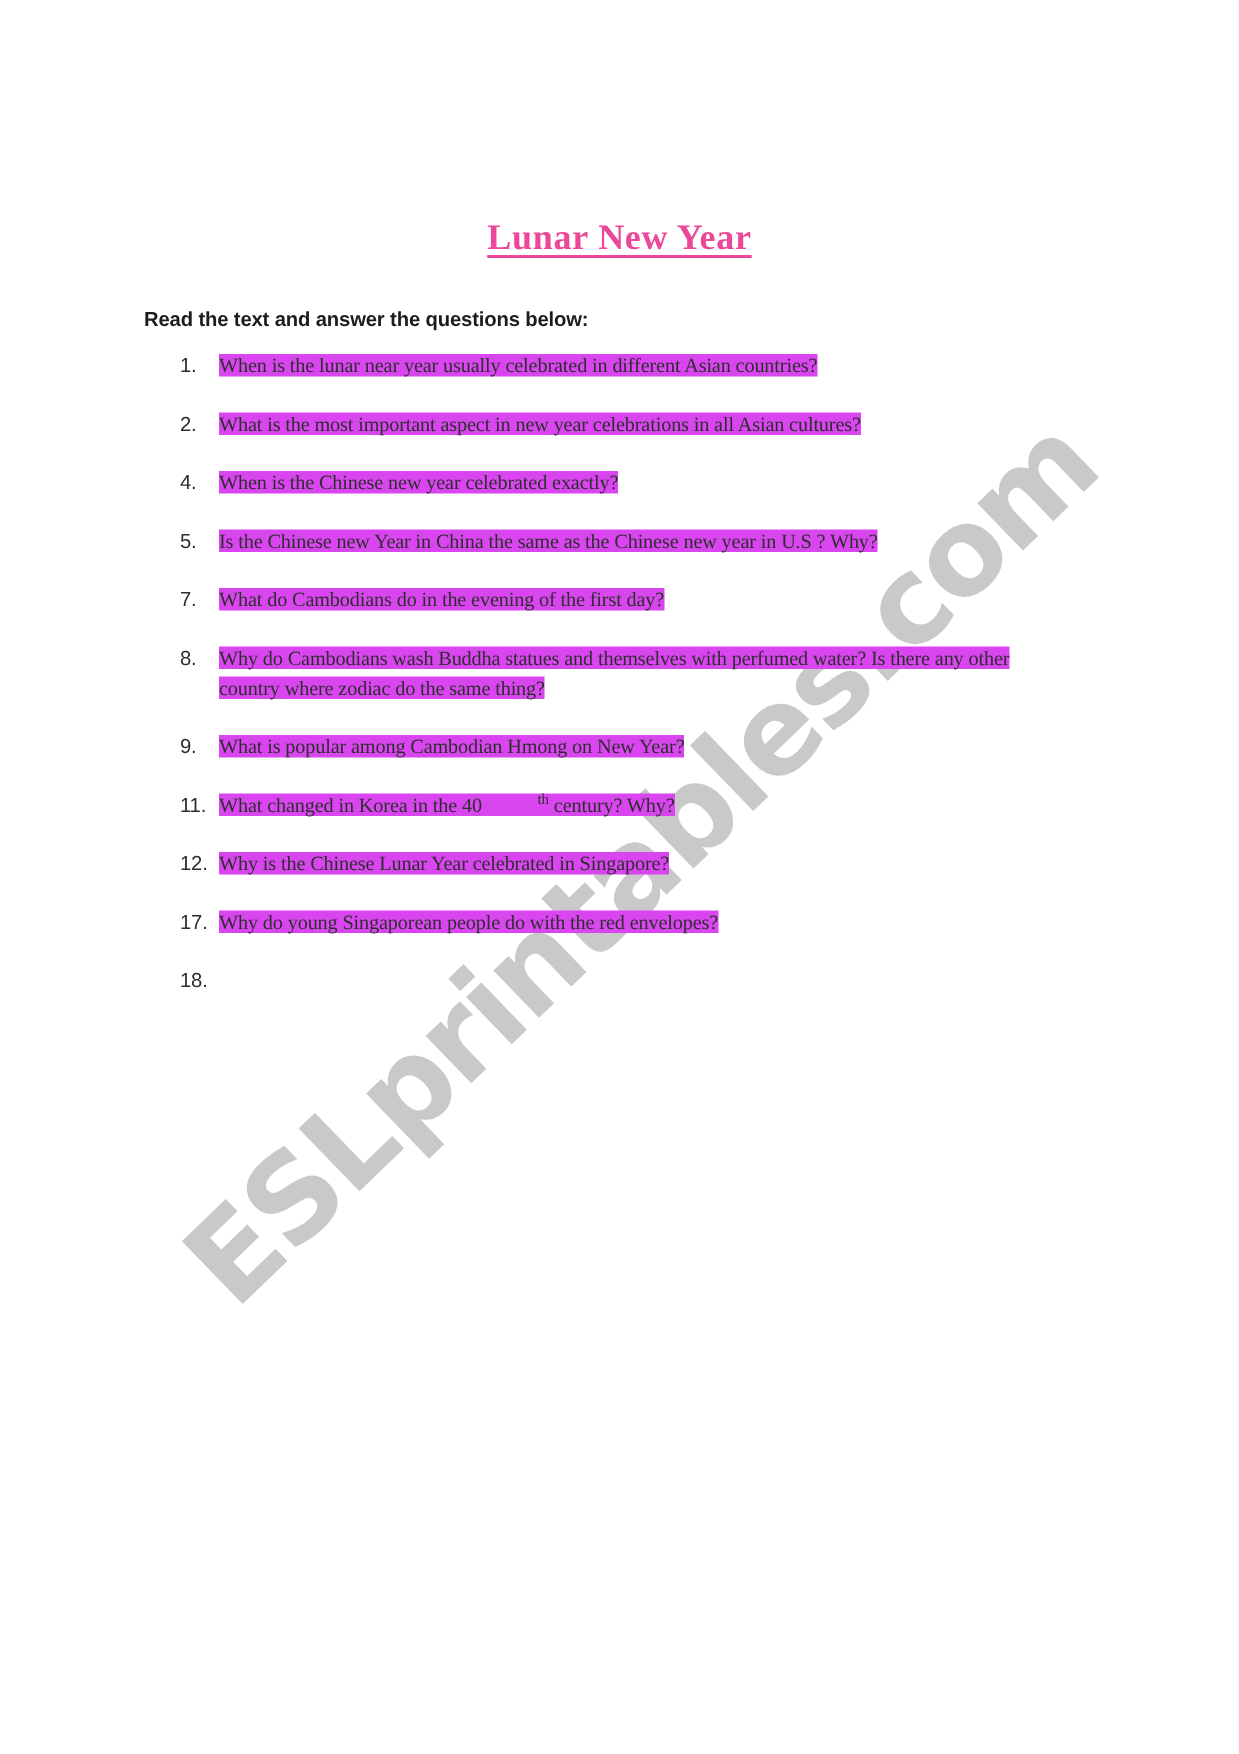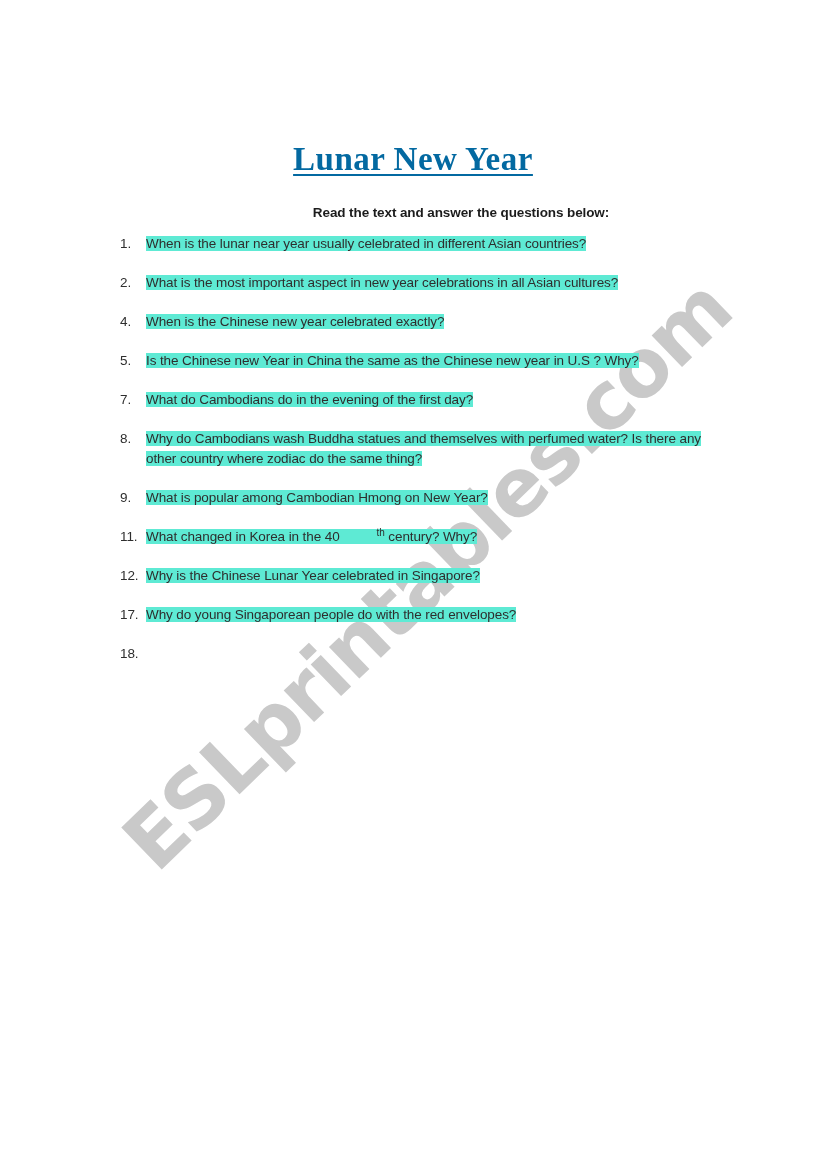--- a/index.html
+++ b/index.html
@@ -26,37 +26,36 @@
     user-select: none;
   }
 
   .content { position: relative; z-index: 2; }
 
   .doc-title {
     margin: 145px 0 0 0;
     text-align: center;
     font-family: "Liberation Serif", serif;
     font-weight: bold;
-    font-size: 33px;
+    font-size: 24px;
     line-height: 28px;
-    color: #0369a1;
+    color: #ec4899;
     text-decoration: underline;
     text-decoration-thickness: 2px;
     text-underline-offset: 4px;
     letter-spacing: 0.5px;
   }
 
   .instructions {
     margin: 31px 0 0 96px;
     font-weight: bold;
     font-size: 13.5px;
     line-height: 17px;
     color: #1c1c1c;
     letter-spacing: -0.1px;
-    text-align: center;
   }
 
   ol.questions {
     list-style: none;
     margin: 13px 0 0 0;
     padding: 0 0 0 120px;
   }
   ol.questions li {
     position: relative;
     padding-left: 26px;
@@ -67,23 +66,24 @@
     color: #2e2e2e;
     letter-spacing: -0.1px;
   }
   .num {
     position: absolute;
     left: 0; top: 0;
     background: #ffffff;
     padding-right: 2px;
   }
   .qtext {
-    background: #5eead4;
+    background: #d946ef;
     -webkit-box-decoration-break: clone;
     box-decoration-break: clone;
+    font-family: Liberation Serif, serif;
   }
   .qtext sup {
     font-size: 10px;
     line-height: 0;
     vertical-align: super;
     margin-left: 37px;
   }
 </style>
 </head>
 <body>

